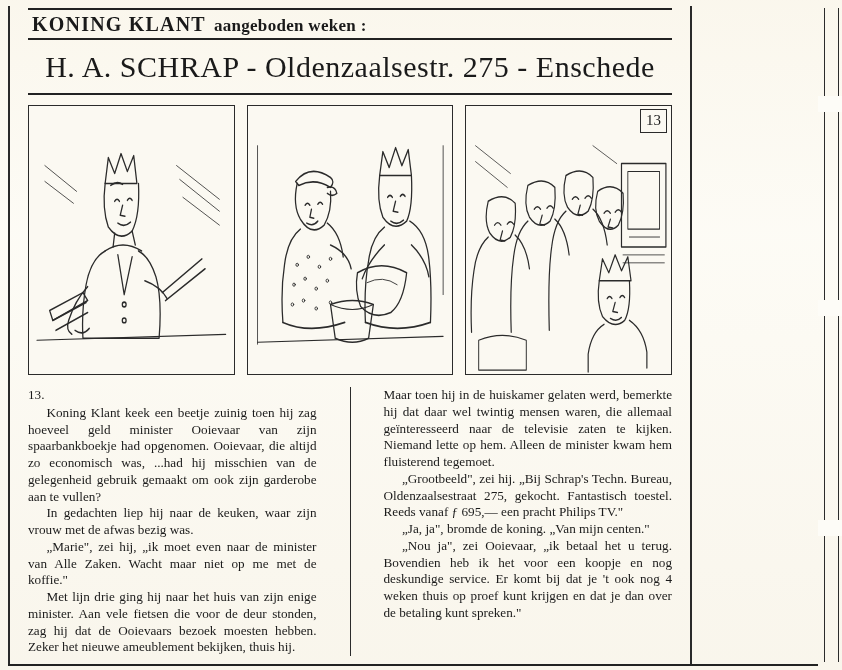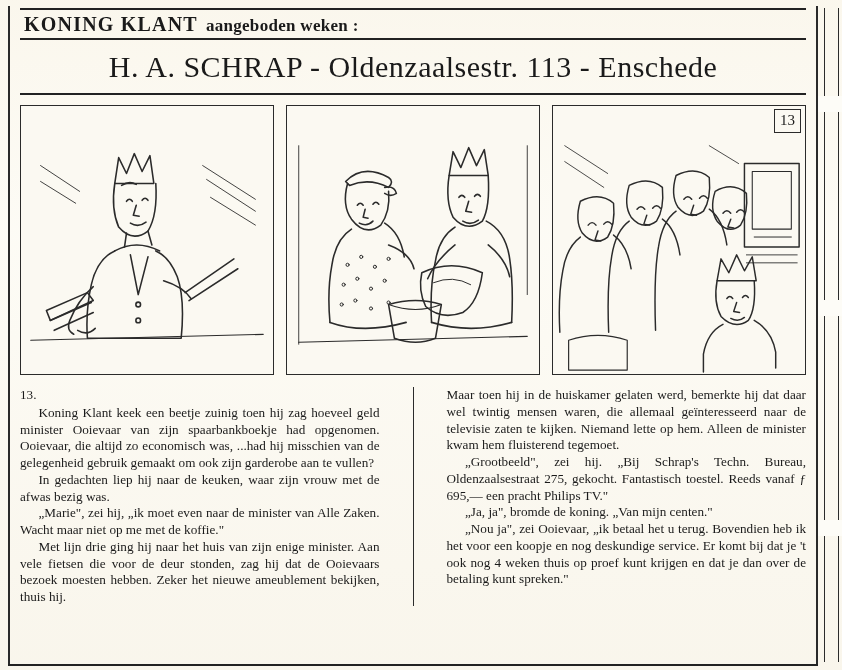--- a/index.html
+++ b/index.html
@@ -25,26 +25,26 @@
     position: absolute;
     inset: 0;
     background:
       linear-gradient(180deg, rgba(250,246,235,0.85) 0%, rgba(253,251,244,0.6) 35%, rgba(248,244,233,0.8) 100%);
     pointer-events: none;
   }
   .main-col {
     position: absolute;
     left: 8px;
     top: 6px;
-    width: 810px;
+    width: 684px;
     height: 658px;
     border-left: 2px solid #2a2a2a;
     border-right: 2px solid #2a2a2a;
     box-sizing: border-box;
-    padding: 0 10px;
+    padding: 0 18px;
   }
   .right-strip {
     position: absolute;
     right: 0px;
     top: 0px;
     width: 24px;
     height: 670px;
   }
   .right-strip .vline {
     position: absolute;
@@ -176,21 +176,21 @@
 
   <div class="main-col">
 
     <div class="kop-rule-top"></div>
 
     <div class="kop">
       <span class="kop-title">KONING KLANT</span>
       <span class="kop-sub">aangeboden weken :</span>
     </div>
 
-    <div class="advert">H. A. SCHRAP  -  Oldenzaalsestr. 113  -  Enschede</div>
+    <div class="advert">H. A. SCHRAP  -  Oldenzaalsestr. 275  -  Enschede</div>
 
     <div class="strip">
 
       <div class="panel">
         <svg viewBox="0 0 258 270" preserveAspectRatio="none" aria-hidden="true">
           <g stroke="#2b2b2b" fill="none" stroke-width="1.6" stroke-linecap="round" stroke-linejoin="round">
 
             <path d="M96 78 L100 52 L108 68 L116 48 L124 66 L132 50 L136 78 Z"></path>
 
             <path d="M96 78 Q92 104 100 122 Q114 138 130 126 Q140 110 138 78"></path>

